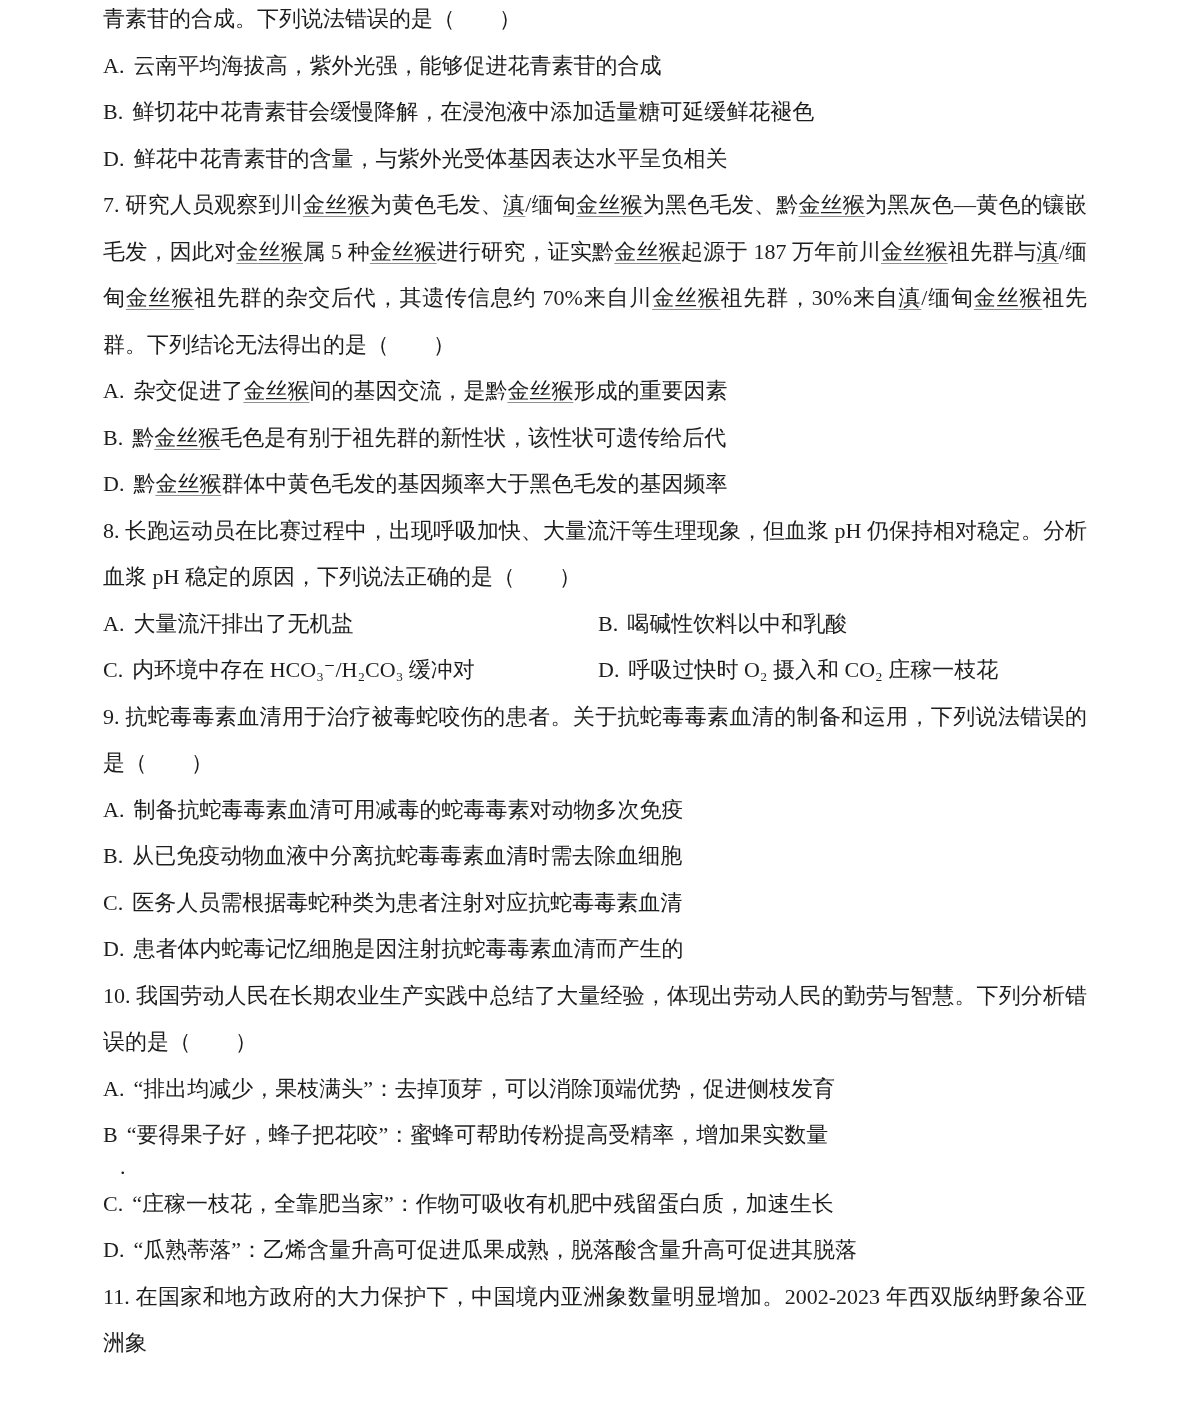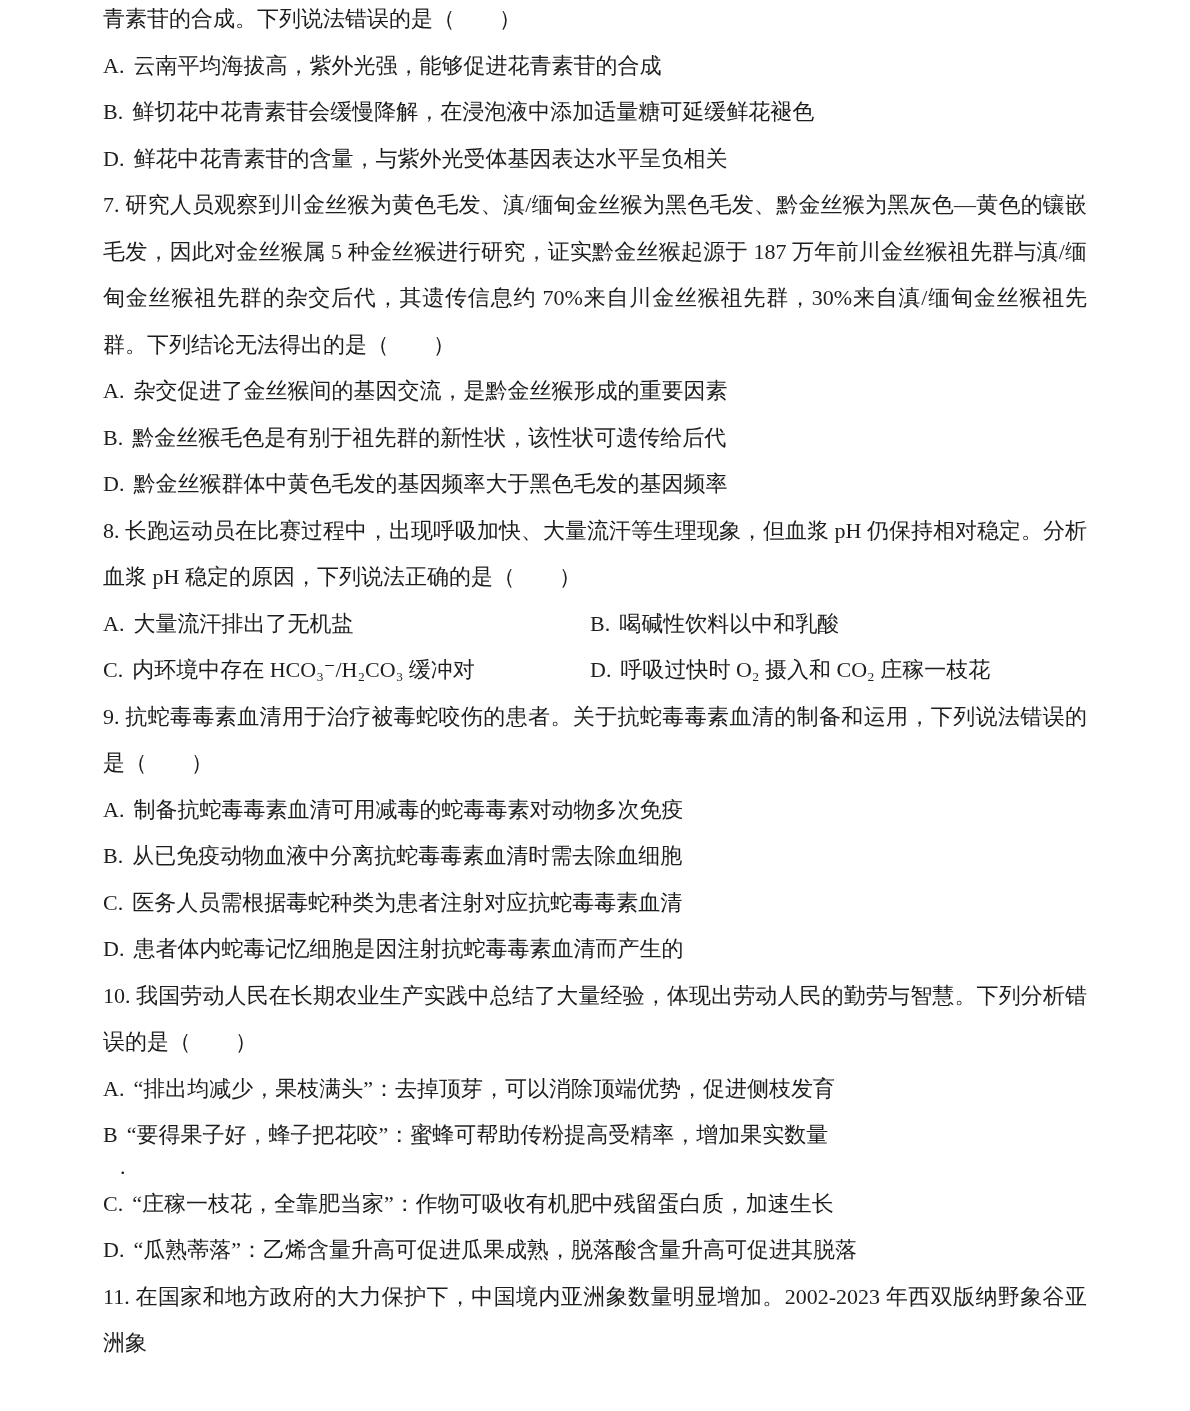--- a/index.html
+++ b/index.html
@@ -26,36 +26,38 @@
     line-height: 46.5px;
     text-align: justify;
     white-space: normal;
   }
   .option .label {
     display: inline-block;
     margin-right: 9px;
   }
   .pair {
     display: flex;
+    gap: 8px;
   }
   .pair .cell {
     width: 49.5%;
   }
   .pair .cell + .cell {
     flex: 1;
     width: auto;
   }
   .stray {
     height: 22px;
     line-height: 16px;
     padding-left: 17px;
     font-size: 22px;
     text-align: left;
   }
   .u {
+    text-decoration: underline;
     text-decoration-thickness: 1px;
     text-underline-offset: 4px;
     text-decoration-color: #8f8f8f;
   }
 </style>
 </head>
 <body style="background: rgb(255, 255, 255); color: rgb(29, 29, 29);">
 
 <div id="doc">
     <div class="line stem"><span class="txt">青素苷的合成。下列说法错误的是（　　）</span></div>

